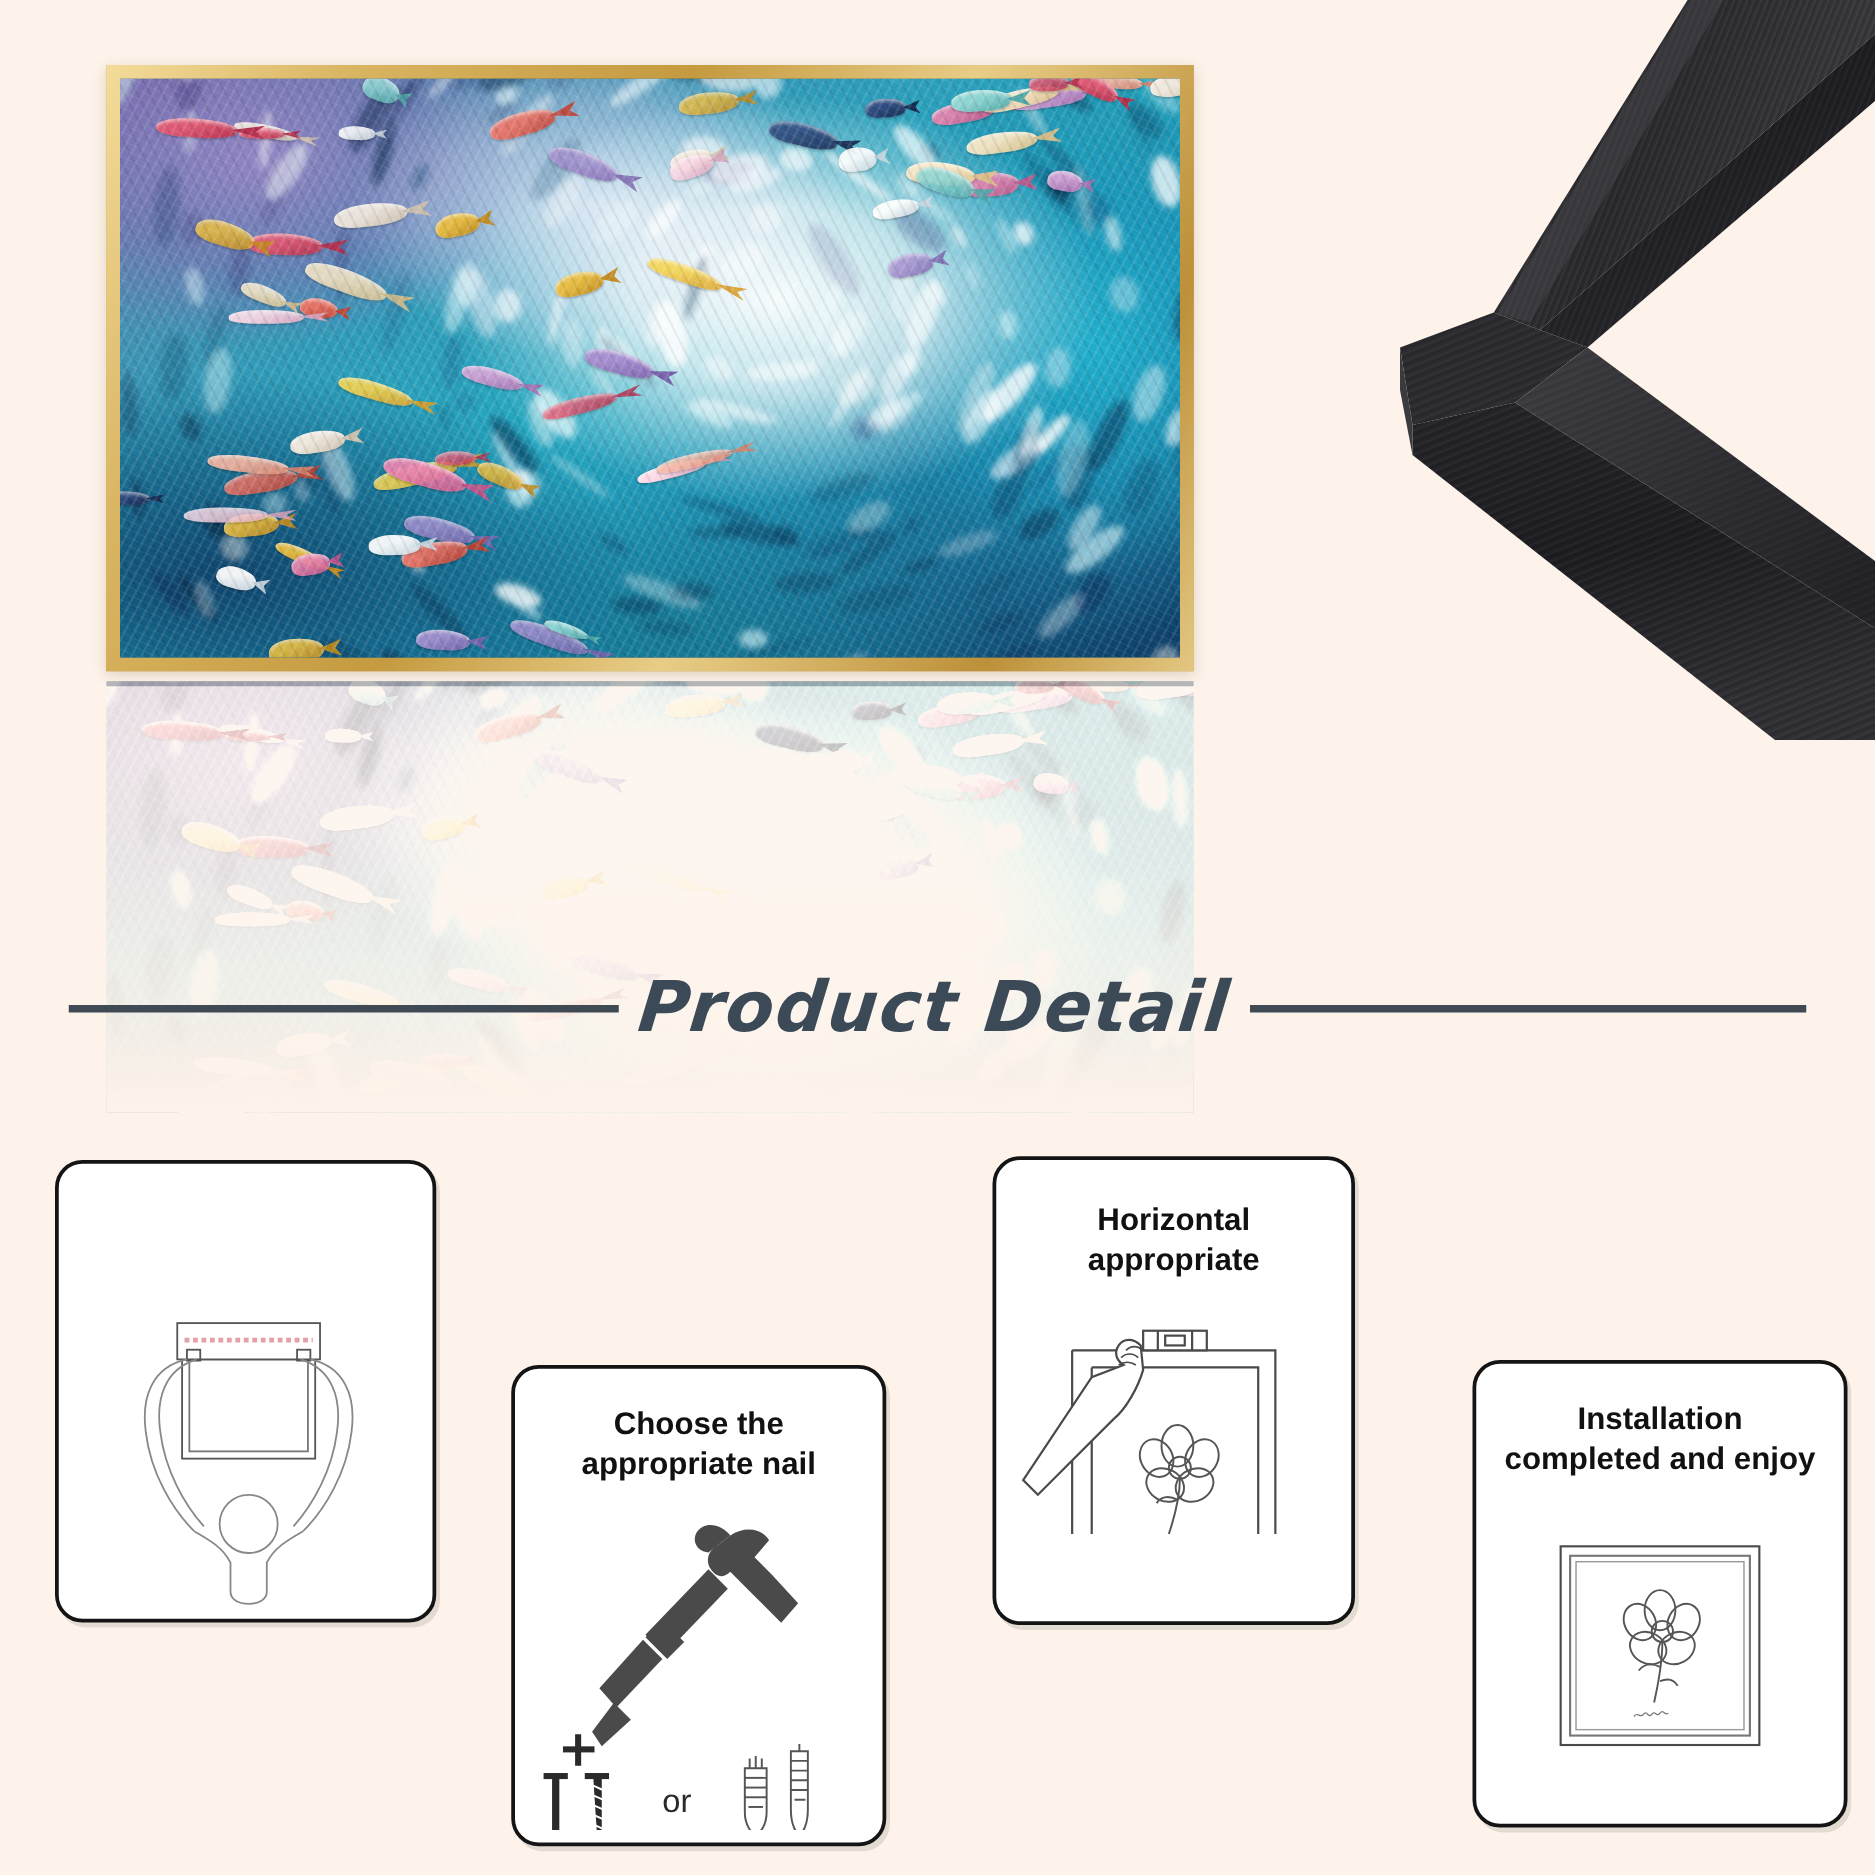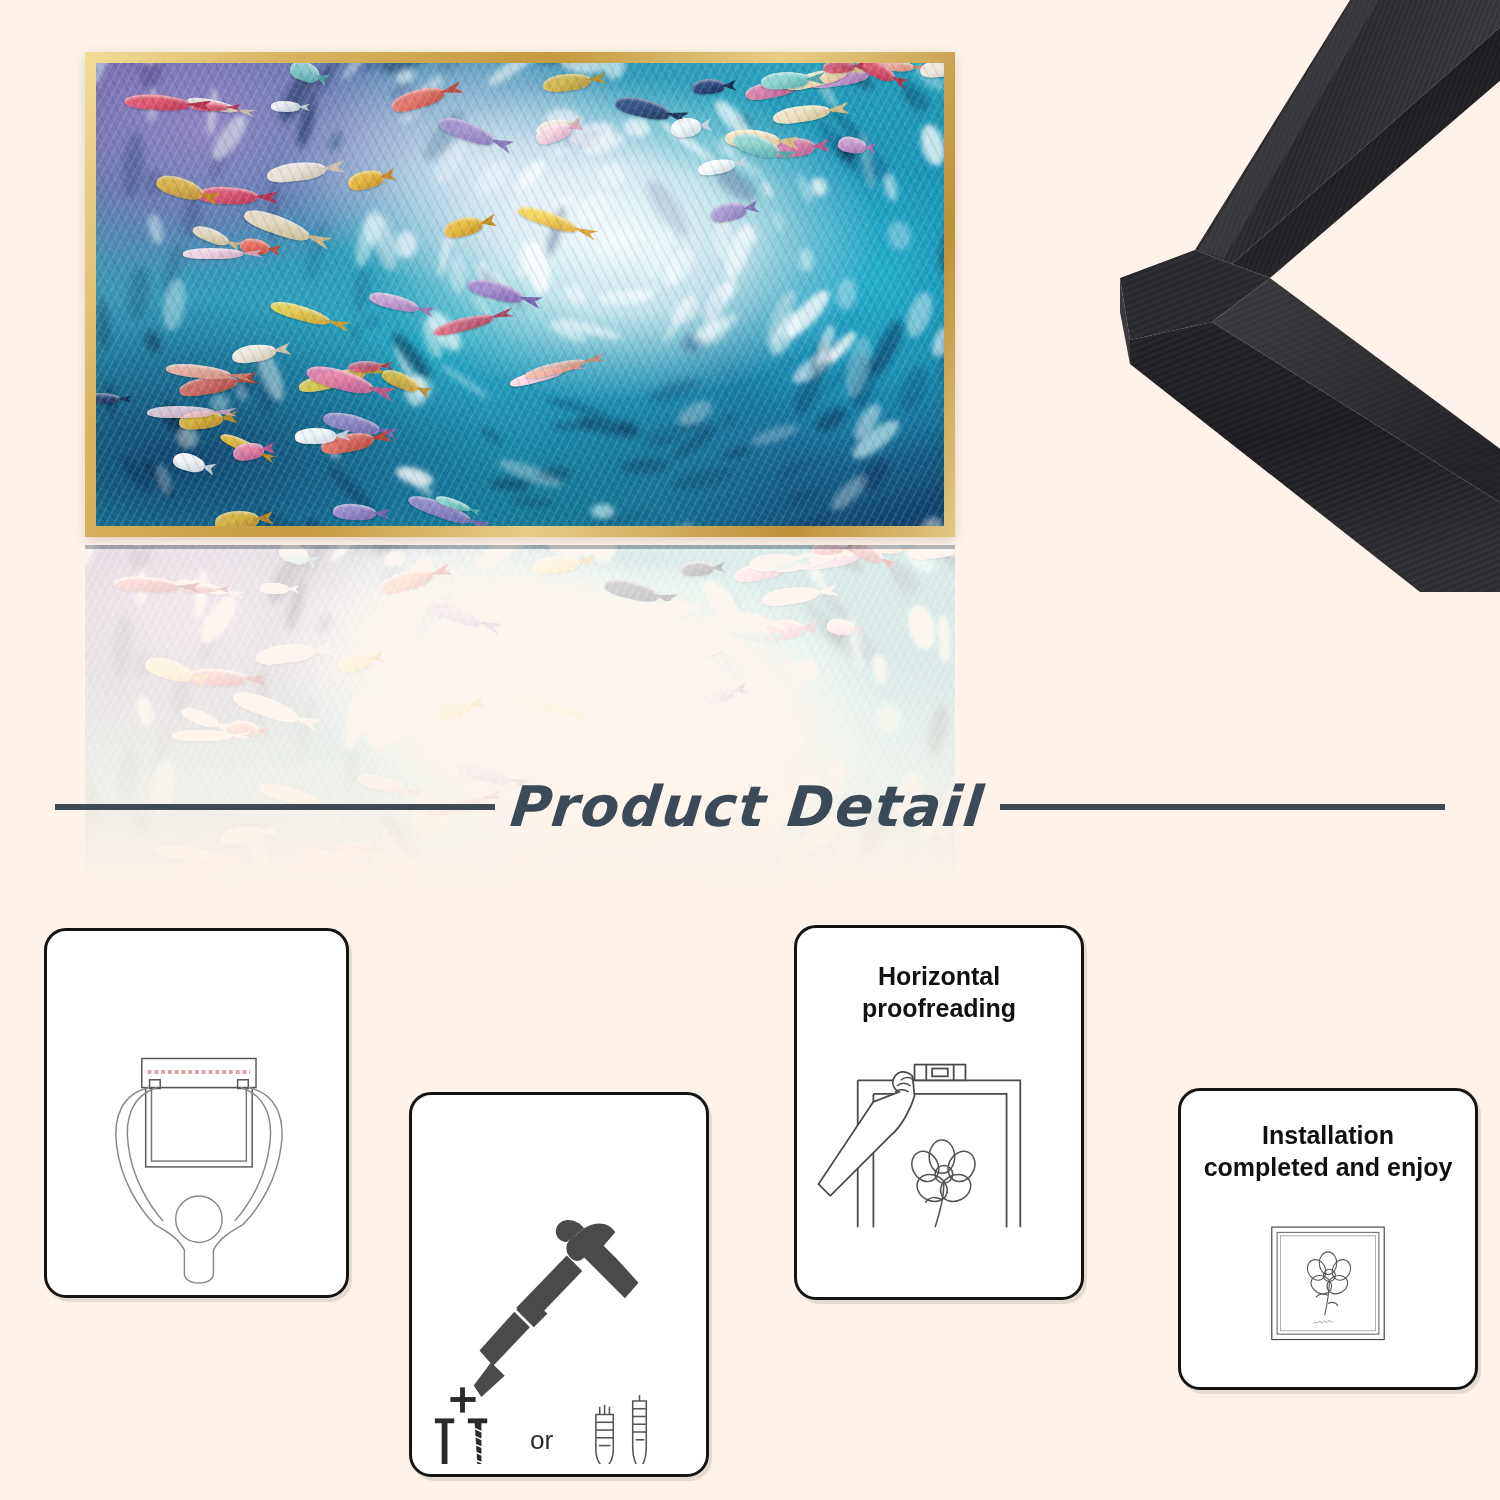--- a/index.html
+++ b/index.html
@@ -140,21 +140,21 @@
   }
   .card-title {
     text-align:center; font-size:25px; font-weight:bold;
     color:#111; line-height:1.28; padding:24px 14px 0;
     white-space:pre-line;
   }
   .card-art { position:absolute; left:0; right:0; bottom:10px; top:112px; }
   #card-1 { left:44px;   top:928px;  width:305px; height:370px; }
   #card-2 { left:409px;  top:1092px; width:300px; height:385px; }
   #card-3 { left:794px;  top:925px;  width:290px; height:375px; }
-  #card-4 { left:1178px; top:1088px; width:300px; height:302px; }
+  #card-4 { left:1178px; top:1088px; width:300px; height:374px; }
   #card-2 .card-title, #card-4 .card-title { padding-top:28px; }
   #card-3 .card-title { padding-top:32px; }
 
   .lineart { width:100%; height:100%; display:block; }
 </style>
 </head>
 <body>
 
 <div id="hero">
 
@@ -1098,20 +1098,22 @@
       <path d="M198 46 C 224 54 232 78 228 106 C 224 138 208 166 192 184" stroke="#888"></path>
 
       <circle cx="155" cy="182" r="24" stroke="#888"></circle>
 
       <path d="M110 188 C 124 196 134 202 140 214 L 140 238 C 140 244 146 248 155 248 C 164 248 170 244 170 238 L 170 214 C 176 202 186 196 200 188" stroke="#888"></path>
     </svg>
   </div>
 </div>
 
 <div class="card" id="card-2">
+  <div class="card-title">Choose the
+appropriate nail</div>
   <div class="card-art">
     <svg class="lineart" viewBox="0 0 300 265">
       <g fill="#4a4a4a">
 
         <path d="M176 22 C 188 14 202 16 208 26 L 196 40 L 210 54 L 232 78 L 218 94 L 192 68 L 176 52
                  C 170 58 164 56 160 50 C 155 43 158 34 166 30 Z"></path>
 
         <path d="M176 22 C 168 12 154 10 148 20 C 144 28 150 36 158 36 L 166 30 Z"></path>
 
         <path d="M158 50 L 174 66 L 122 120 L 106 104 Z"></path>
@@ -1163,21 +1165,21 @@
         <line x1="226" y1="232" x2="240" y2="232"></line>
         <line x1="229" y1="240" x2="238" y2="240"></line>
         <line x1="233" y1="200" x2="233" y2="194"></line>
       </g>
     </svg>
   </div>
 </div>
 
 <div class="card" id="card-3">
   <div class="card-title">Horizontal
-proofreading</div>
+appropriate</div>
   <div class="card-art">
     <svg class="lineart" viewBox="0 0 290 250" fill="none" stroke="#4a4a4a" stroke-width="1.8">
 
       <path d="M62 40 L 228 40 L 228 190"></path>
       <path d="M78 54 L 214 54 L 214 190"></path>
       <path d="M62 40 L 62 190 M78 54 L 78 190"></path>
 
       <g>
         <rect x="120" y="24" width="52" height="16" fill="#fff"></rect>
         <rect x="138" y="28" width="16" height="8" fill="#fff"></rect>

